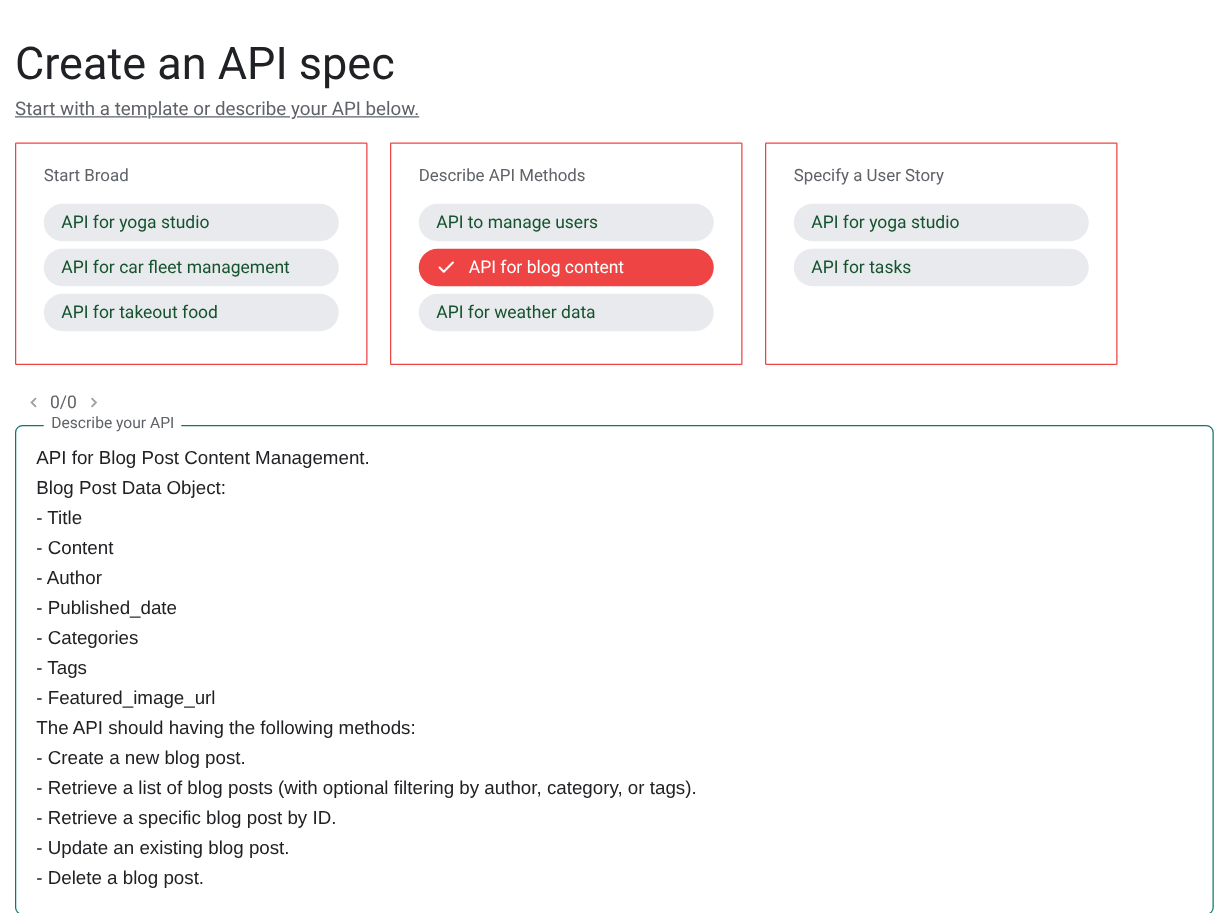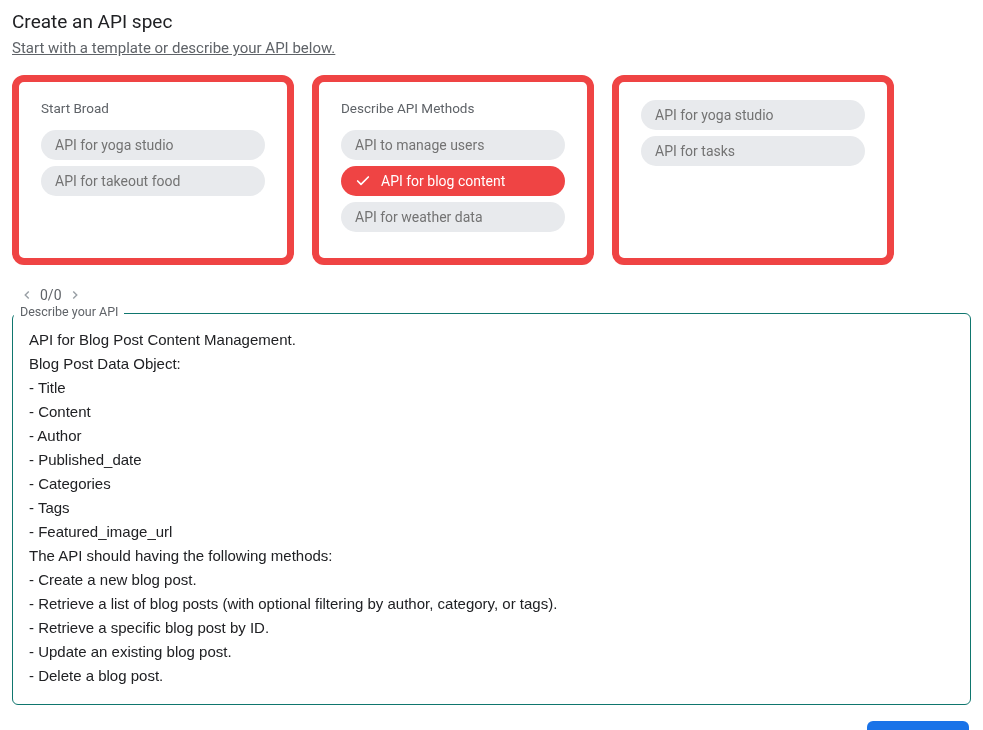--- a/index.html
+++ b/index.html
@@ -4,57 +4,58 @@
 <style>
   * { box-sizing: border-box; margin: 0; padding: 0; }
   body {
     font-family: "Google Sans", Roboto, Arial, sans-serif;
     background: #fff;
     color: #202124;
     width: 983px;
     padding: 0;
   }
   .page-title {
-    font-size: 19px;
+    font-size: 36px;
     font-weight: 400;
     padding: 10px 12px 2px 12px;
     color: #202124;
+    margin-top: 20px;
   }
   .page-subtitle {
     font-size: 15px;
     color: #5f6368;
     padding: 4px 12px 18px 12px;
     text-decoration: underline;
   }
   .cards-row {
     display: flex;
     gap: 18px;
     padding: 0 12px;
   }
   .card {
-    border: 7px solid #ef4444;
-    border-radius: 12px;
+    border: 1px solid #ef4444;
+    border-radius: 1px;
     padding: 18px 22px 20px 22px;
     flex: 0 0 auto;
     width: 282px;
   }
   .card-title {
     font-size: 13.5px;
     color: #5f6368;
     margin-bottom: 14px;
   }
   .chip {
     display: flex;
     align-items: center;
     background: #e8eaed;
     border-radius: 999px;
     padding: 0 14px;
     height: 30px;
     font-size: 14px;
-    color: #737373;
+    color: #14532d;
     margin-bottom: 6px;
     cursor: pointer;
   }
   .chip.selected {
     background: #ef4444;
     color: #fff;
   }
   .chip .check {
     display: none;
     margin-right: 10px;
@@ -76,21 +77,21 @@
     color: #9aa0a6;
     display: inline-flex;
   }
   .describe-wrap {
     position: relative;
     margin: 6px 12px 0 12px;
   }
   .describe-label {
     position: absolute;
     top: -9px;
-    left: 2px;
+    left: 23px;
     background: #fff;
     padding: 0 6px;
     font-size: 12.5px;
     color: #5f6368;
   }
   .describe-box {
     border: 1px solid #0f766e;
     border-radius: 6px;
     padding: 14px 16px 16px 16px;
     font-size: 15px;
@@ -127,20 +128,23 @@
 <h1 class="page-title">Create an API spec</h1>
 <div class="page-subtitle">Start with a template or describe your API below.</div>
 
 <div class="cards-row" id="cards-row">
     <div class="card">
       <div class="card-title">Start Broad</div>
       <div class="chip">
         <span>API for yoga studio</span>
       </div>
       <div class="chip">
+        <span>API for car fleet management</span>
+      </div>
+      <div class="chip">
         <span>API for takeout food</span>
       </div>
     </div>
     <div class="card">
       <div class="card-title">Describe API Methods</div>
       <div class="chip">
         <span>API to manage users</span>
       </div>
       <div class="chip selected">
         <span class="check">
@@ -148,20 +152,21 @@
             <polyline points="20 6 9 17 4 12"></polyline>
           </svg>
         </span>
         <span>API for blog content</span>
       </div>
       <div class="chip">
         <span>API for weather data</span>
       </div>
     </div>
     <div class="card">
+      <div class="card-title">Specify a User Story</div>
       <div class="chip">
         <span>API for yoga studio</span>
       </div>
       <div class="chip">
         <span>API for tasks</span>
       </div>
     </div>
   </div>
 
 <div class="pager">

